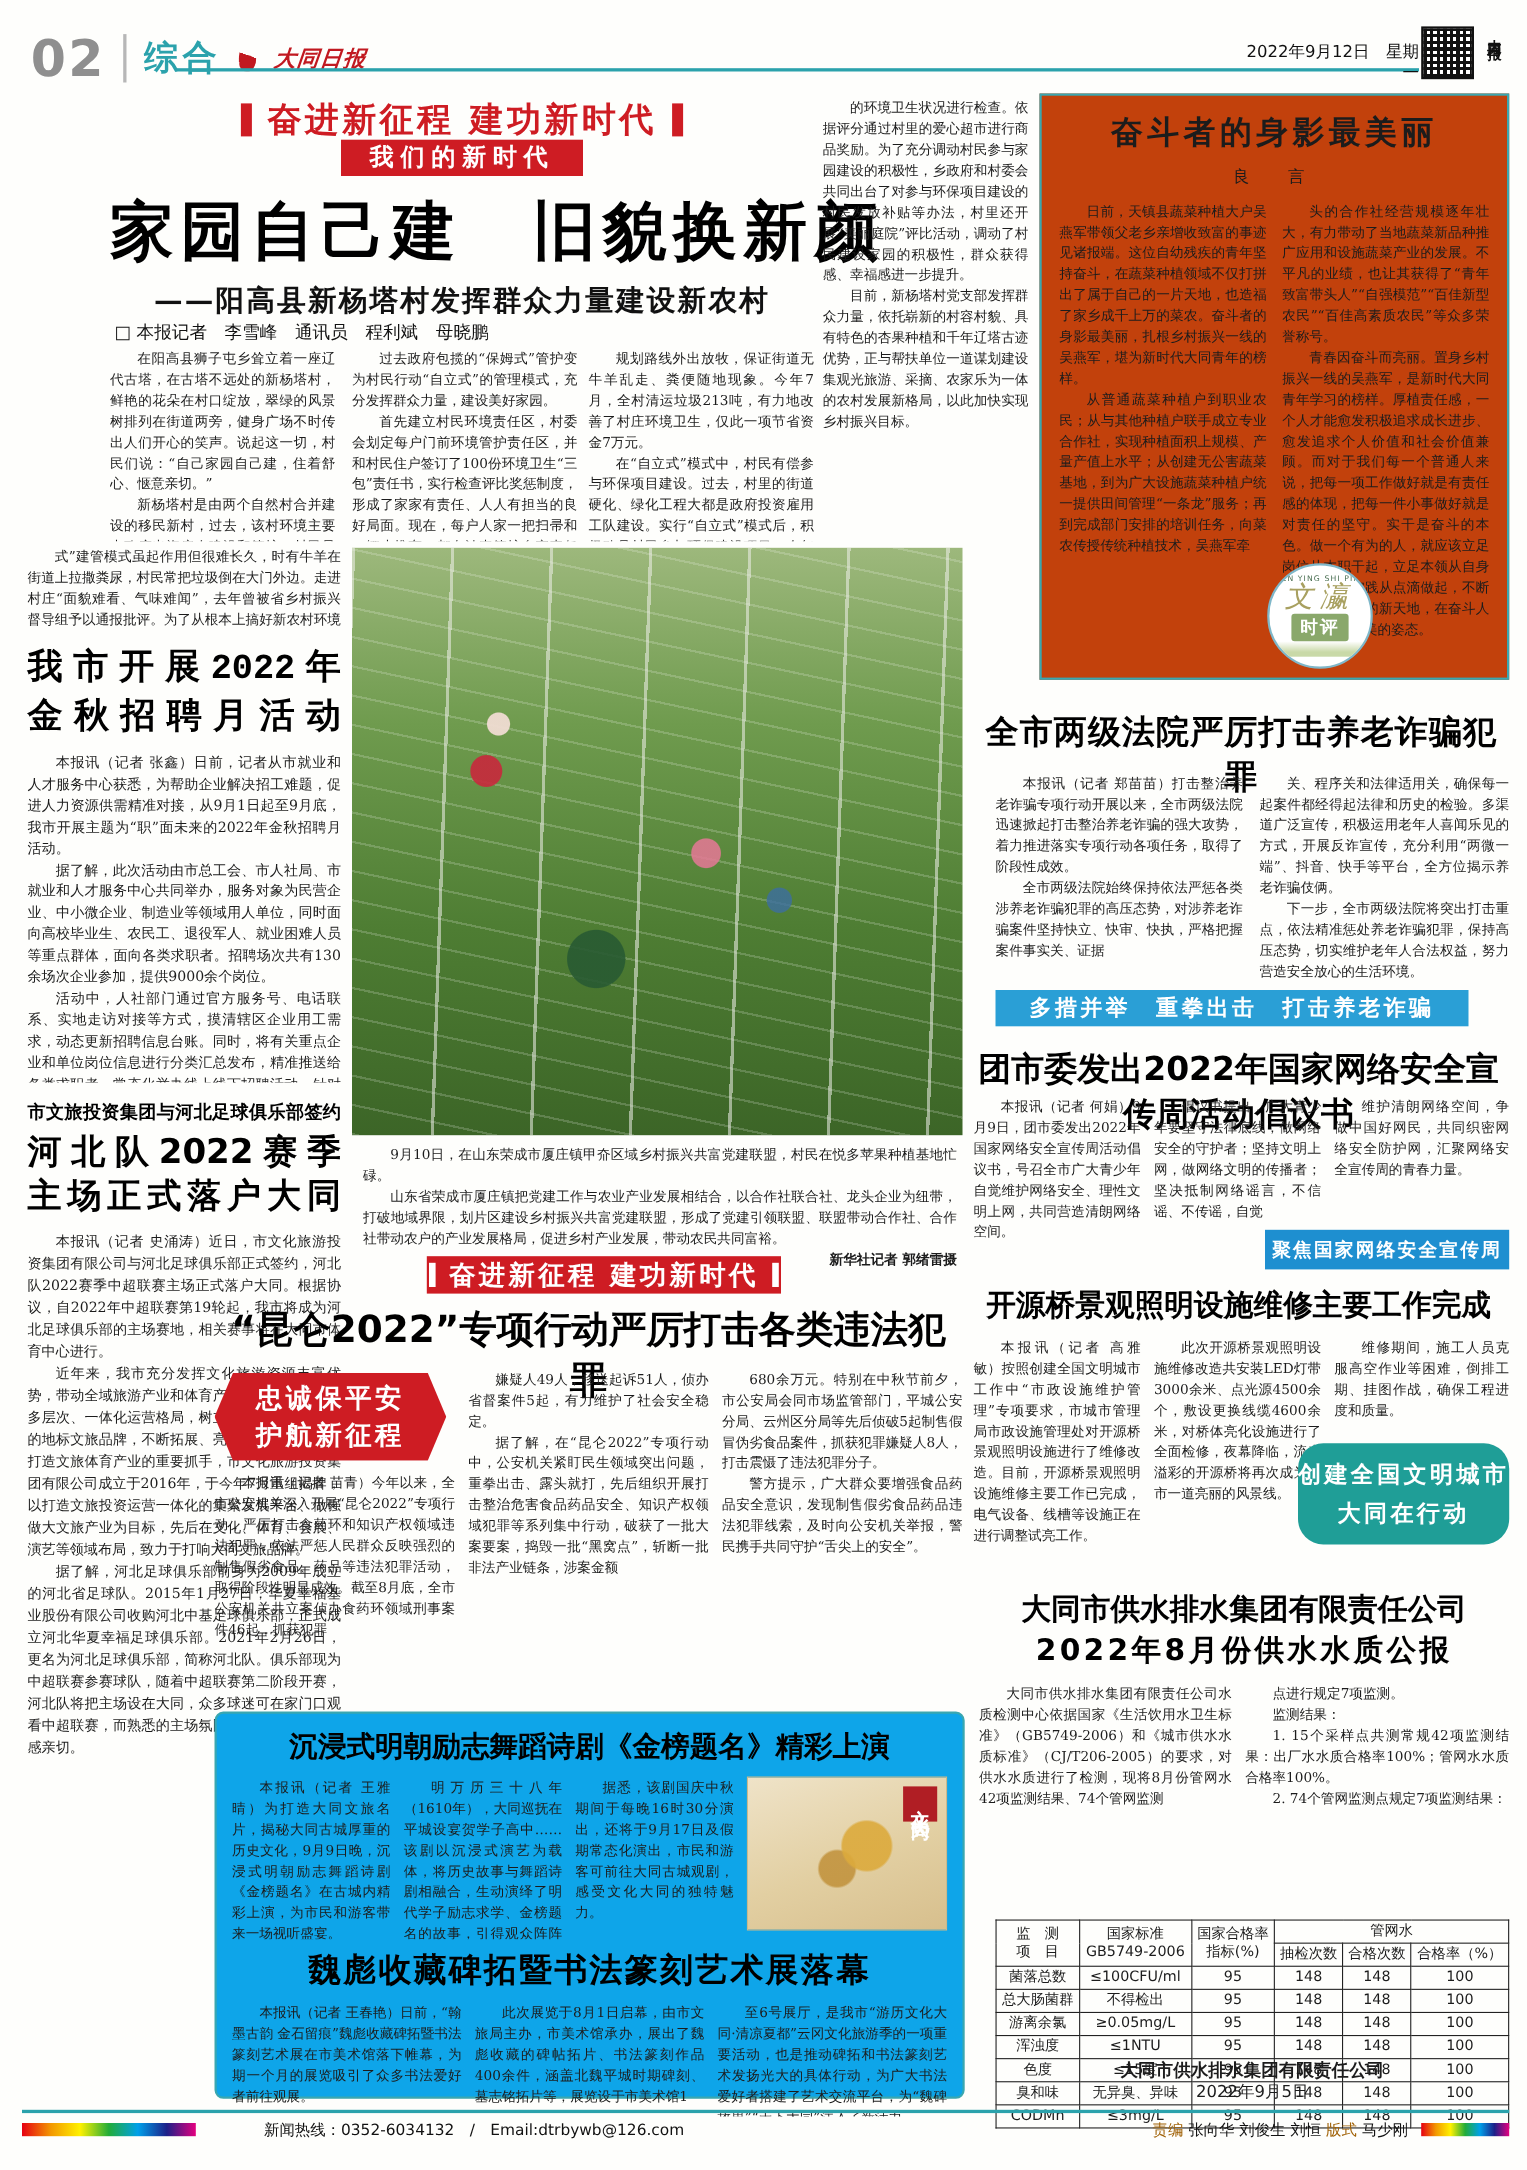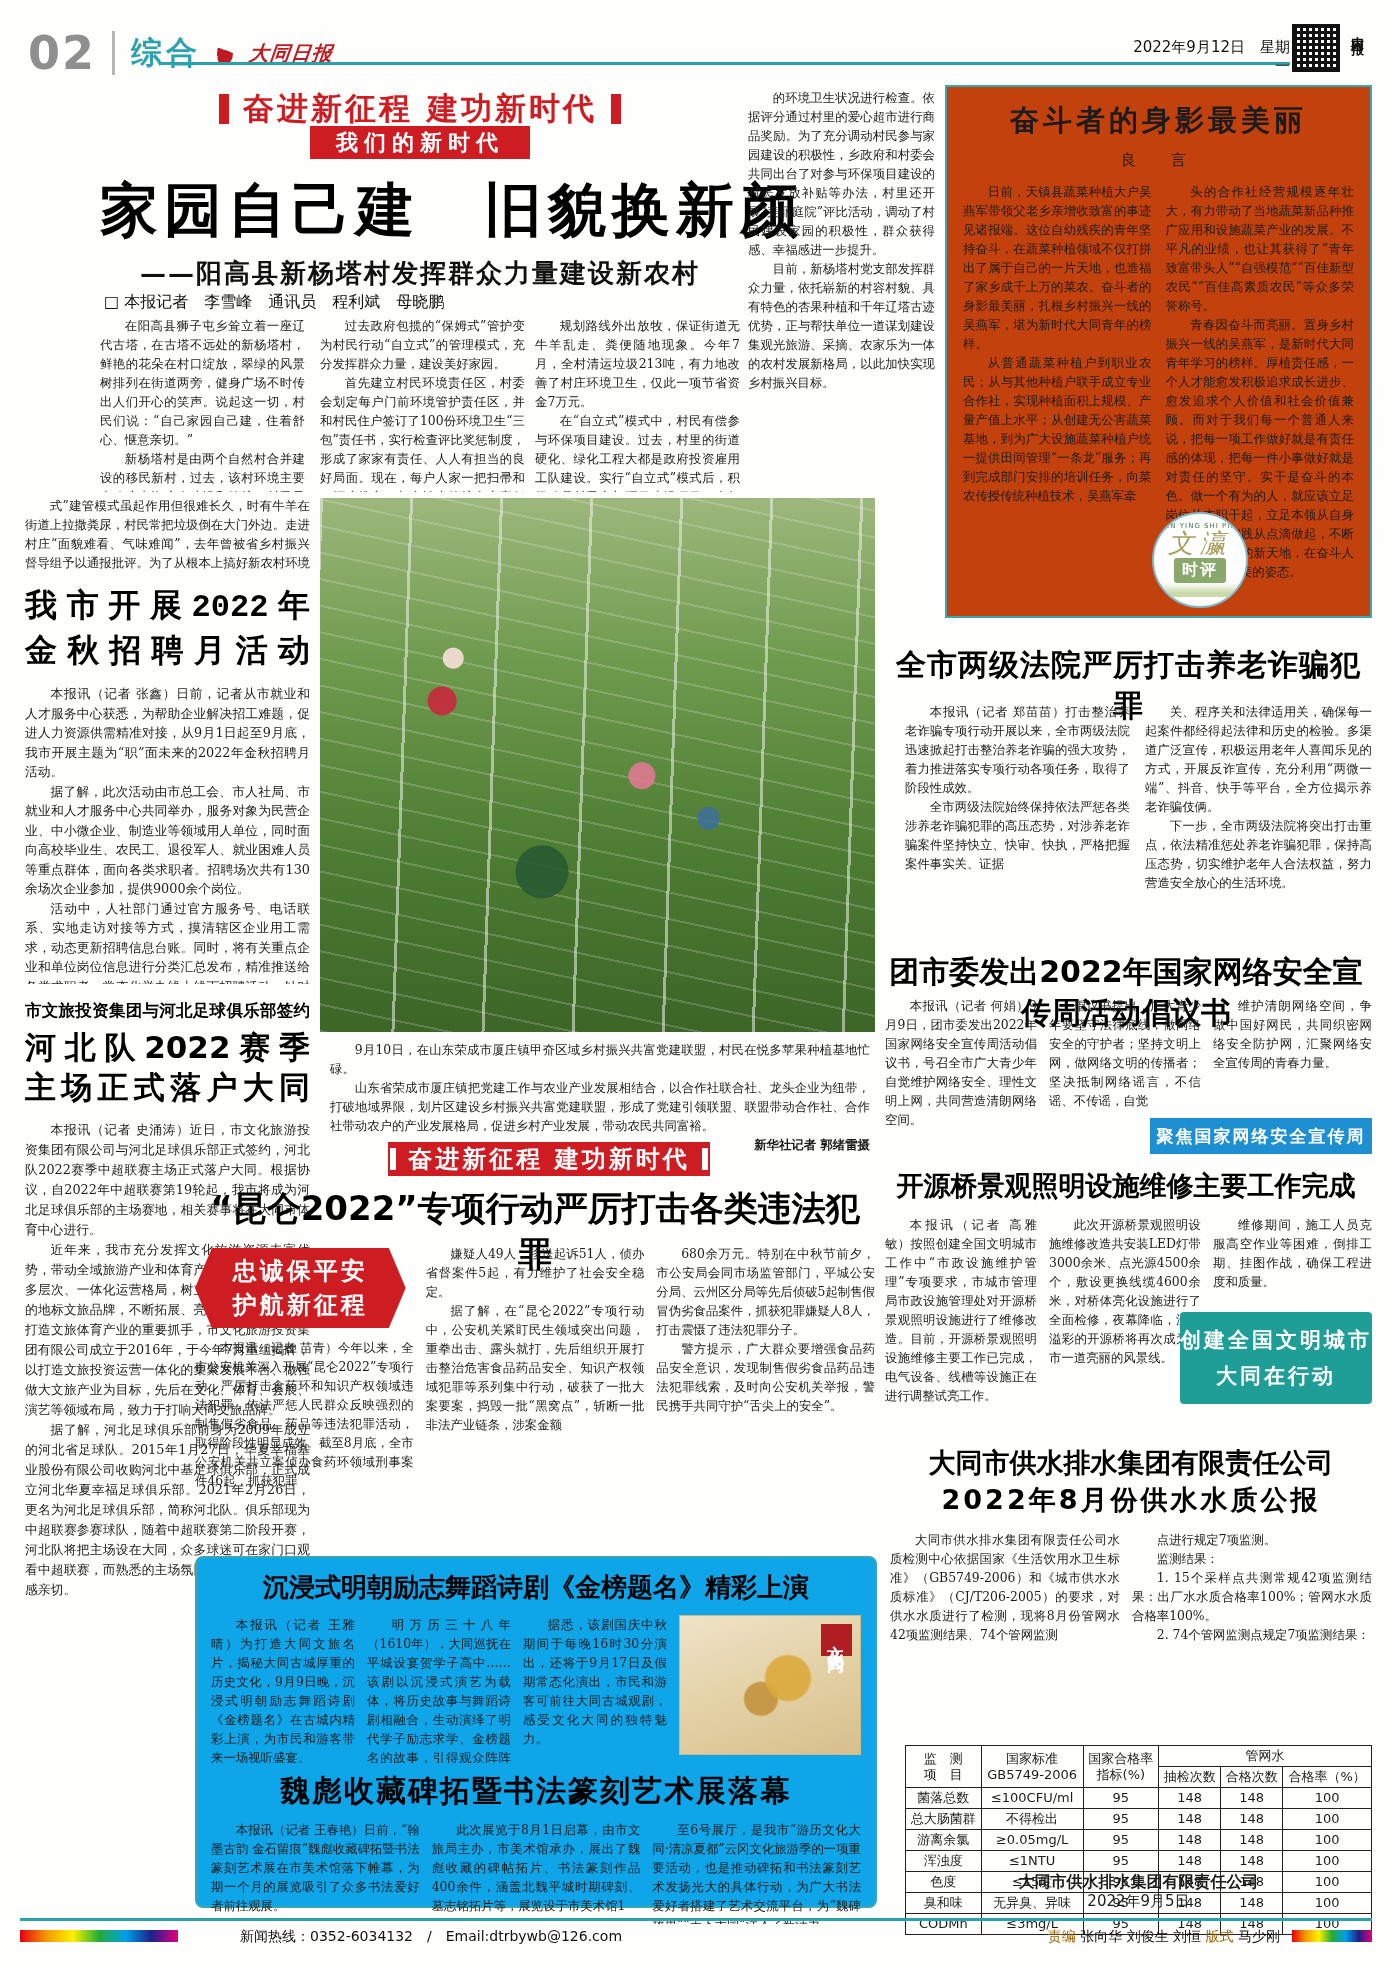--- a/index.html
+++ b/index.html
@@ -184,20 +184,21 @@
 
   <div class="abs headline-sans" style="left:885px;top:645px;width:487px;font-size:30px;text-align:center;letter-spacing:1px;">全市两级法院严厉打击养老诈骗犯罪</div>
   <div class="abs bodycol" style="left:905px;top:702px;width:225px;height:192px;overflow:hidden;">
       <p class="para">本报讯（记者 郑苗苗）打击整治养老诈骗专项行动开展以来，全市两级法院迅速掀起打击整治养老诈骗的强大攻势，着力推进落实专项行动各项任务，取得了阶段性成效。</p>
       <p class="para">全市两级法院始终保持依法严惩各类涉养老诈骗犯罪的高压态势，对涉养老诈骗案件坚持快立、快审、快执，严格把握案件事实关、证据</p>
     </div>
   <div class="abs bodycol" style="left:1145px;top:702px;width:227px;height:192px;overflow:hidden;">
       <p class="para">关、程序关和法律适用关，确保每一起案件都经得起法律和历史的检验。多渠道广泛宣传，积极运用老年人喜闻乐见的方式，开展反诈宣传，充分利用“两微一端”、抖音、快手等平台，全方位揭示养老诈骗伎俩。</p>
       <p class="para">下一步，全市两级法院将突出打击重点，依法精准惩处养老诈骗犯罪，保持高压态势，切实维护老年人合法权益，努力营造安全放心的生活环境。</p>
     </div>
+  <div class="abs blue-bar" style="left:905px;top:900px;width:430px;height:33px;">多措并举　重拳出击　打击养老诈骗</div>
 
   <div class="abs headline-sans" style="left:880px;top:952px;width:492px;font-size:30px;text-align:center;">团市委发出2022年国家网络安全宣传周活动倡议书</div>
   <div class="abs bodycol" style="left:885px;top:996px;width:152px;height:160px;overflow:hidden;">
       <p class="para">本报讯（记者 何娟）9月9日，团市委发出2022年国家网络安全宣传周活动倡议书，号召全市广大青少年自觉维护网络安全、理性文明上网，共同营造清朗网络空间。</p>
     </div>
   <div class="abs bodycol" style="left:1049px;top:996px;width:152px;height:160px;overflow:hidden;">
       <p class="para">倡议书提出，广大青少年要坚守法律底线，做网络安全的守护者；坚持文明上网，做网络文明的传播者；坚决抵制网络谣言，不信谣、不传谣，自觉</p>
     </div>
   <div class="abs bodycol" style="left:1213px;top:996px;width:159px;height:112px;overflow:hidden;">
       <p class="para">维护清朗网络空间，争做中国好网民，共同织密网络安全防护网，汇聚网络安全宣传周的青春力量。</p>
@@ -207,21 +208,21 @@
   <div class="abs headline-sans" style="left:880px;top:1168px;width:492px;font-size:27px;text-align:center;">开源桥景观照明设施维修主要工作完成</div>
   <div class="abs bodycol" style="left:885px;top:1215px;width:152px;height:212px;overflow:hidden;">
       <p class="para">本报讯（记者 高雅敏）按照创建全国文明城市工作中“市政设施维护管理”专项要求，市城市管理局市政设施管理处对开源桥景观照明设施进行了维修改造。目前，开源桥景观照明设施维修主要工作已完成，电气设备、线槽等设施正在进行调整试亮工作。</p>
     </div>
   <div class="abs bodycol" style="left:1049px;top:1215px;width:152px;height:212px;overflow:hidden;">
       <p class="para">此次开源桥景观照明设施维修改造共安装LED灯带3000余米、点光源4500余个，敷设更换线缆4600余米，对桥体亮化设施进行了全面检修，夜幕降临，流光溢彩的开源桥将再次成为城市一道亮丽的风景线。</p>
     </div>
   <div class="abs bodycol" style="left:1213px;top:1215px;width:159px;height:90px;overflow:hidden;">
       <p class="para">维修期间，施工人员克服高空作业等困难，倒排工期、挂图作战，确保工程进度和质量。</p>
     </div>
-  <div class="abs civ-box" style="left:1180px;top:1312px;width:192px;height:92px;">
+  <div class="abs civ-box" style="left:1180px;top:1312px;width:192px;height:92px;border-radius:23px;">
     <span>创建全国文明城市</span>
     <span>大同在行动</span>
   </div>
 
   <div class="abs red-banner" style="left:388px;top:1142px;width:322px;height:34px;">
     <span class="wbar"></span>
     <span class="txt">奋进新征程 建功新时代</span>
     <span class="wbar"></span>
   </div>
   <div class="abs headline-sans" style="left:195px;top:1186px;width:680px;font-size:34px;text-align:center;">“昆仑2022”专项行动严厉打击各类违法犯罪</div>

